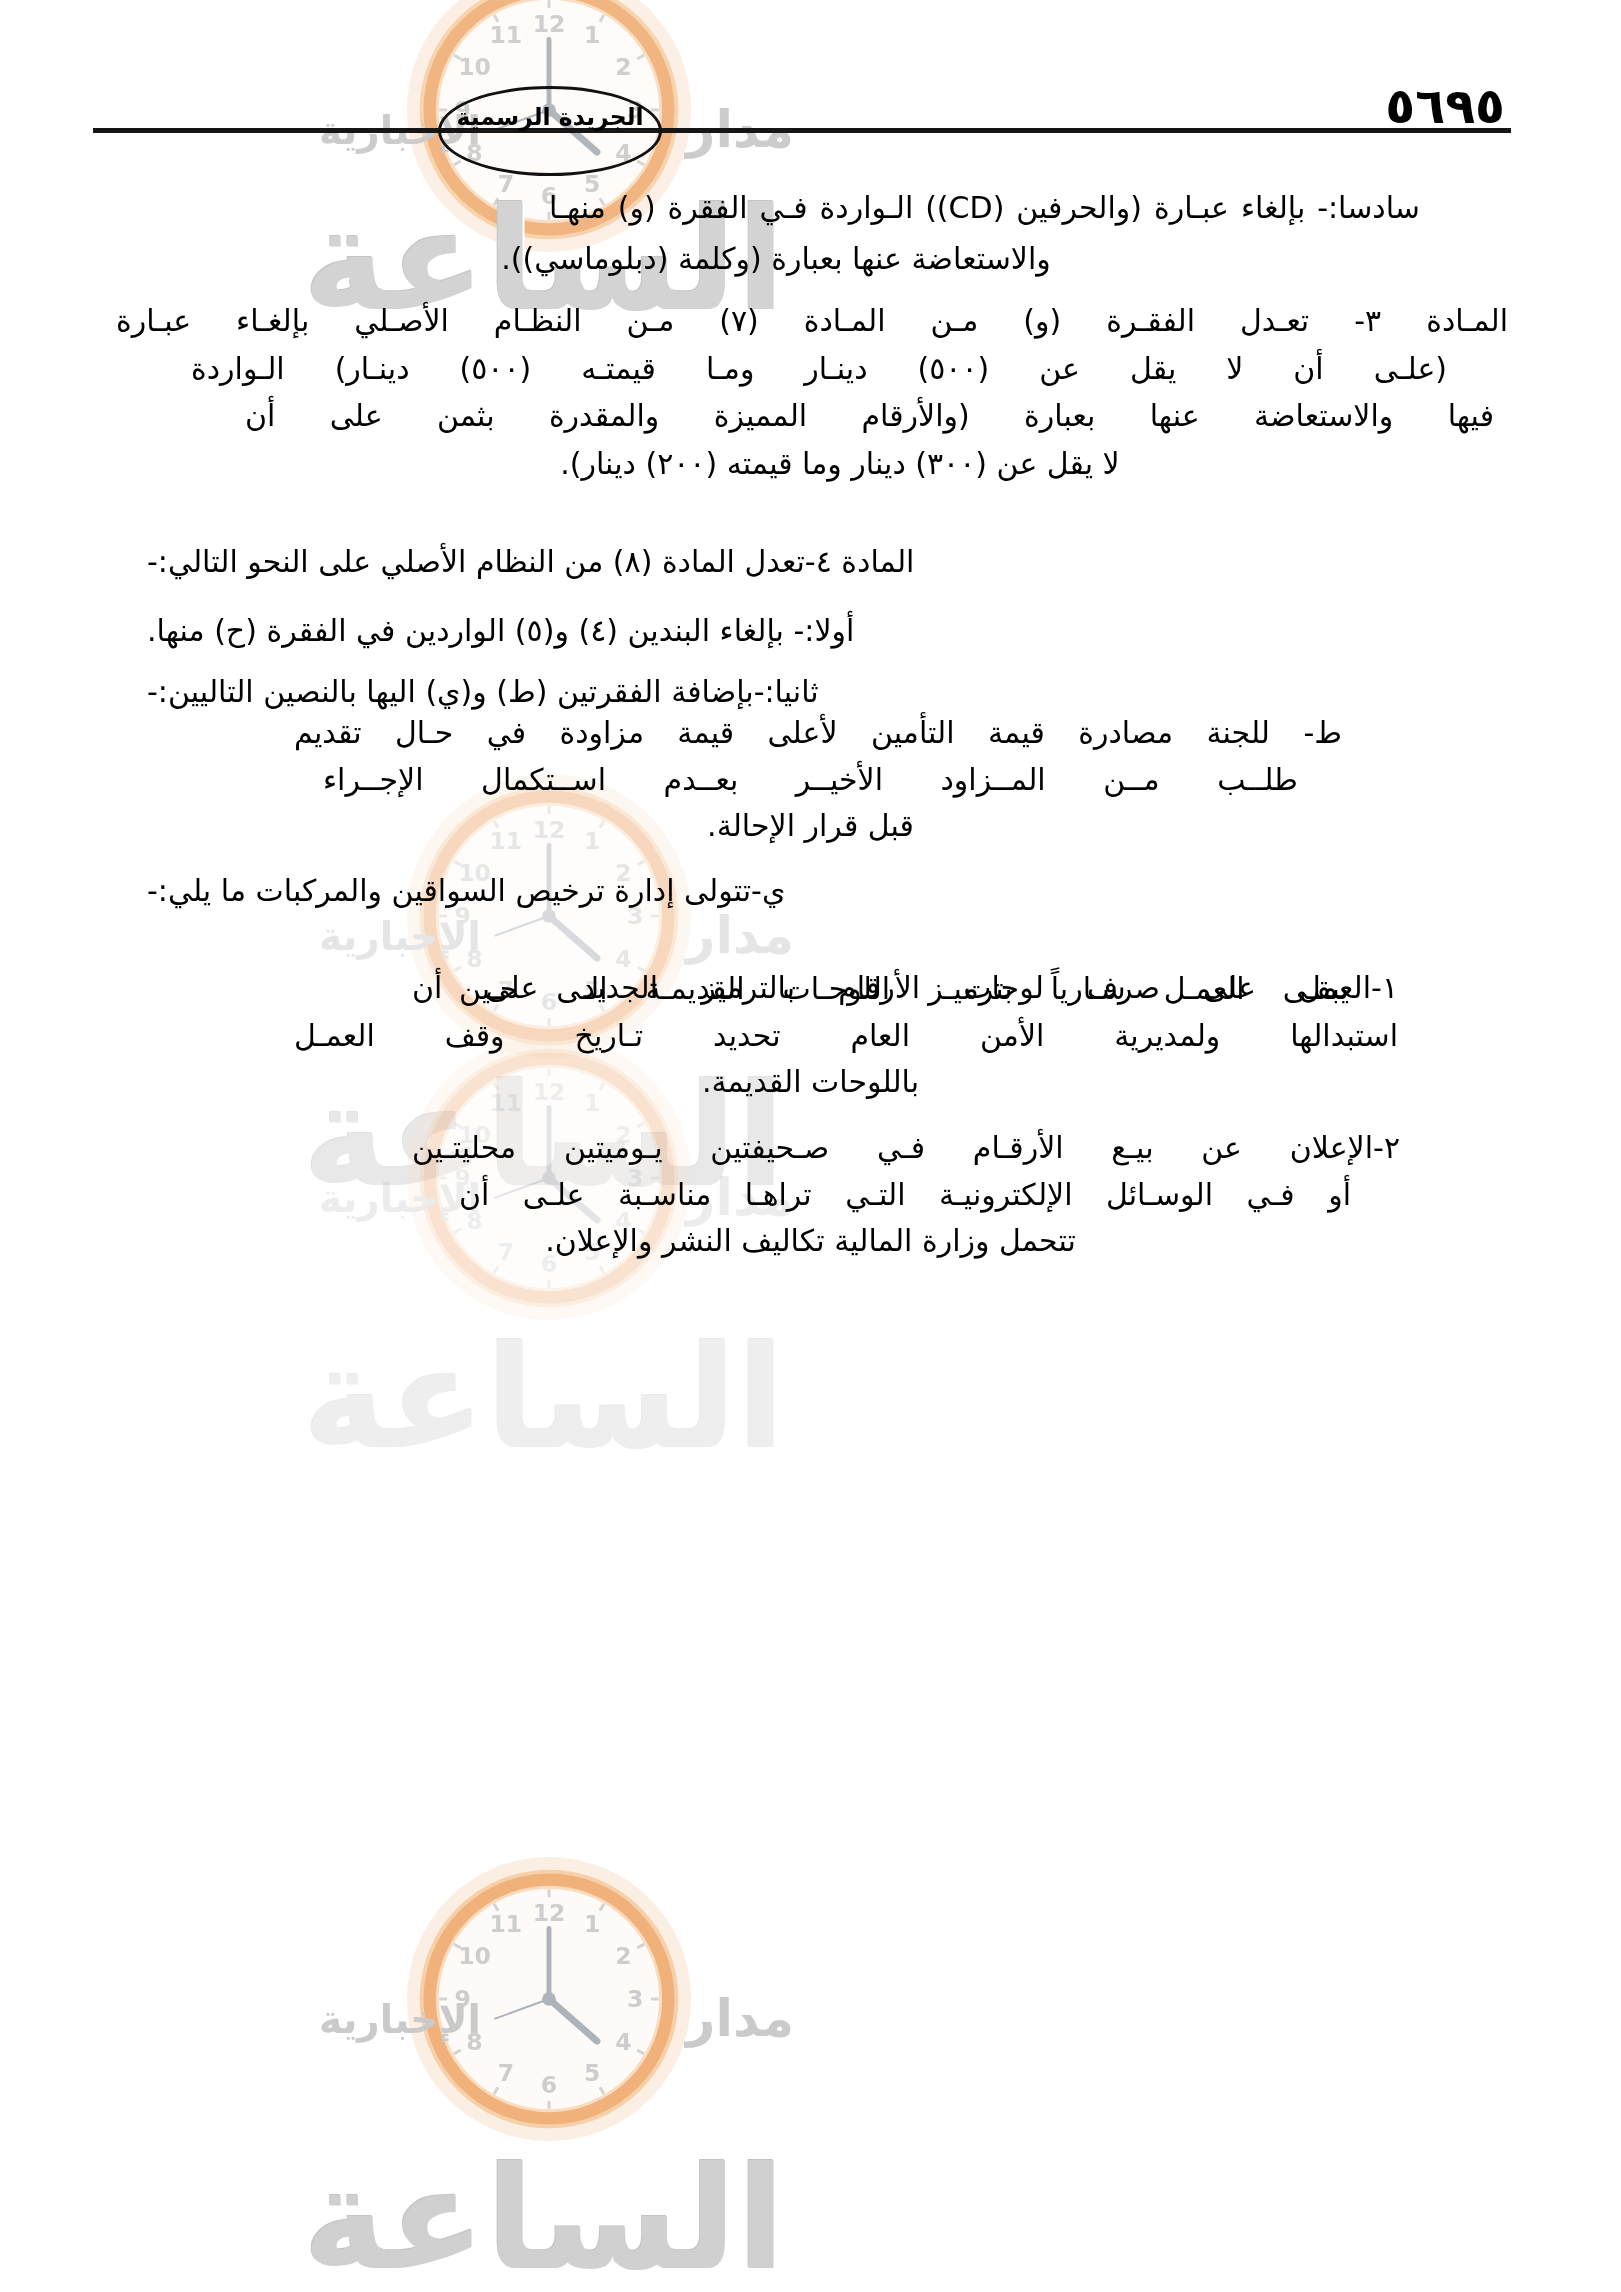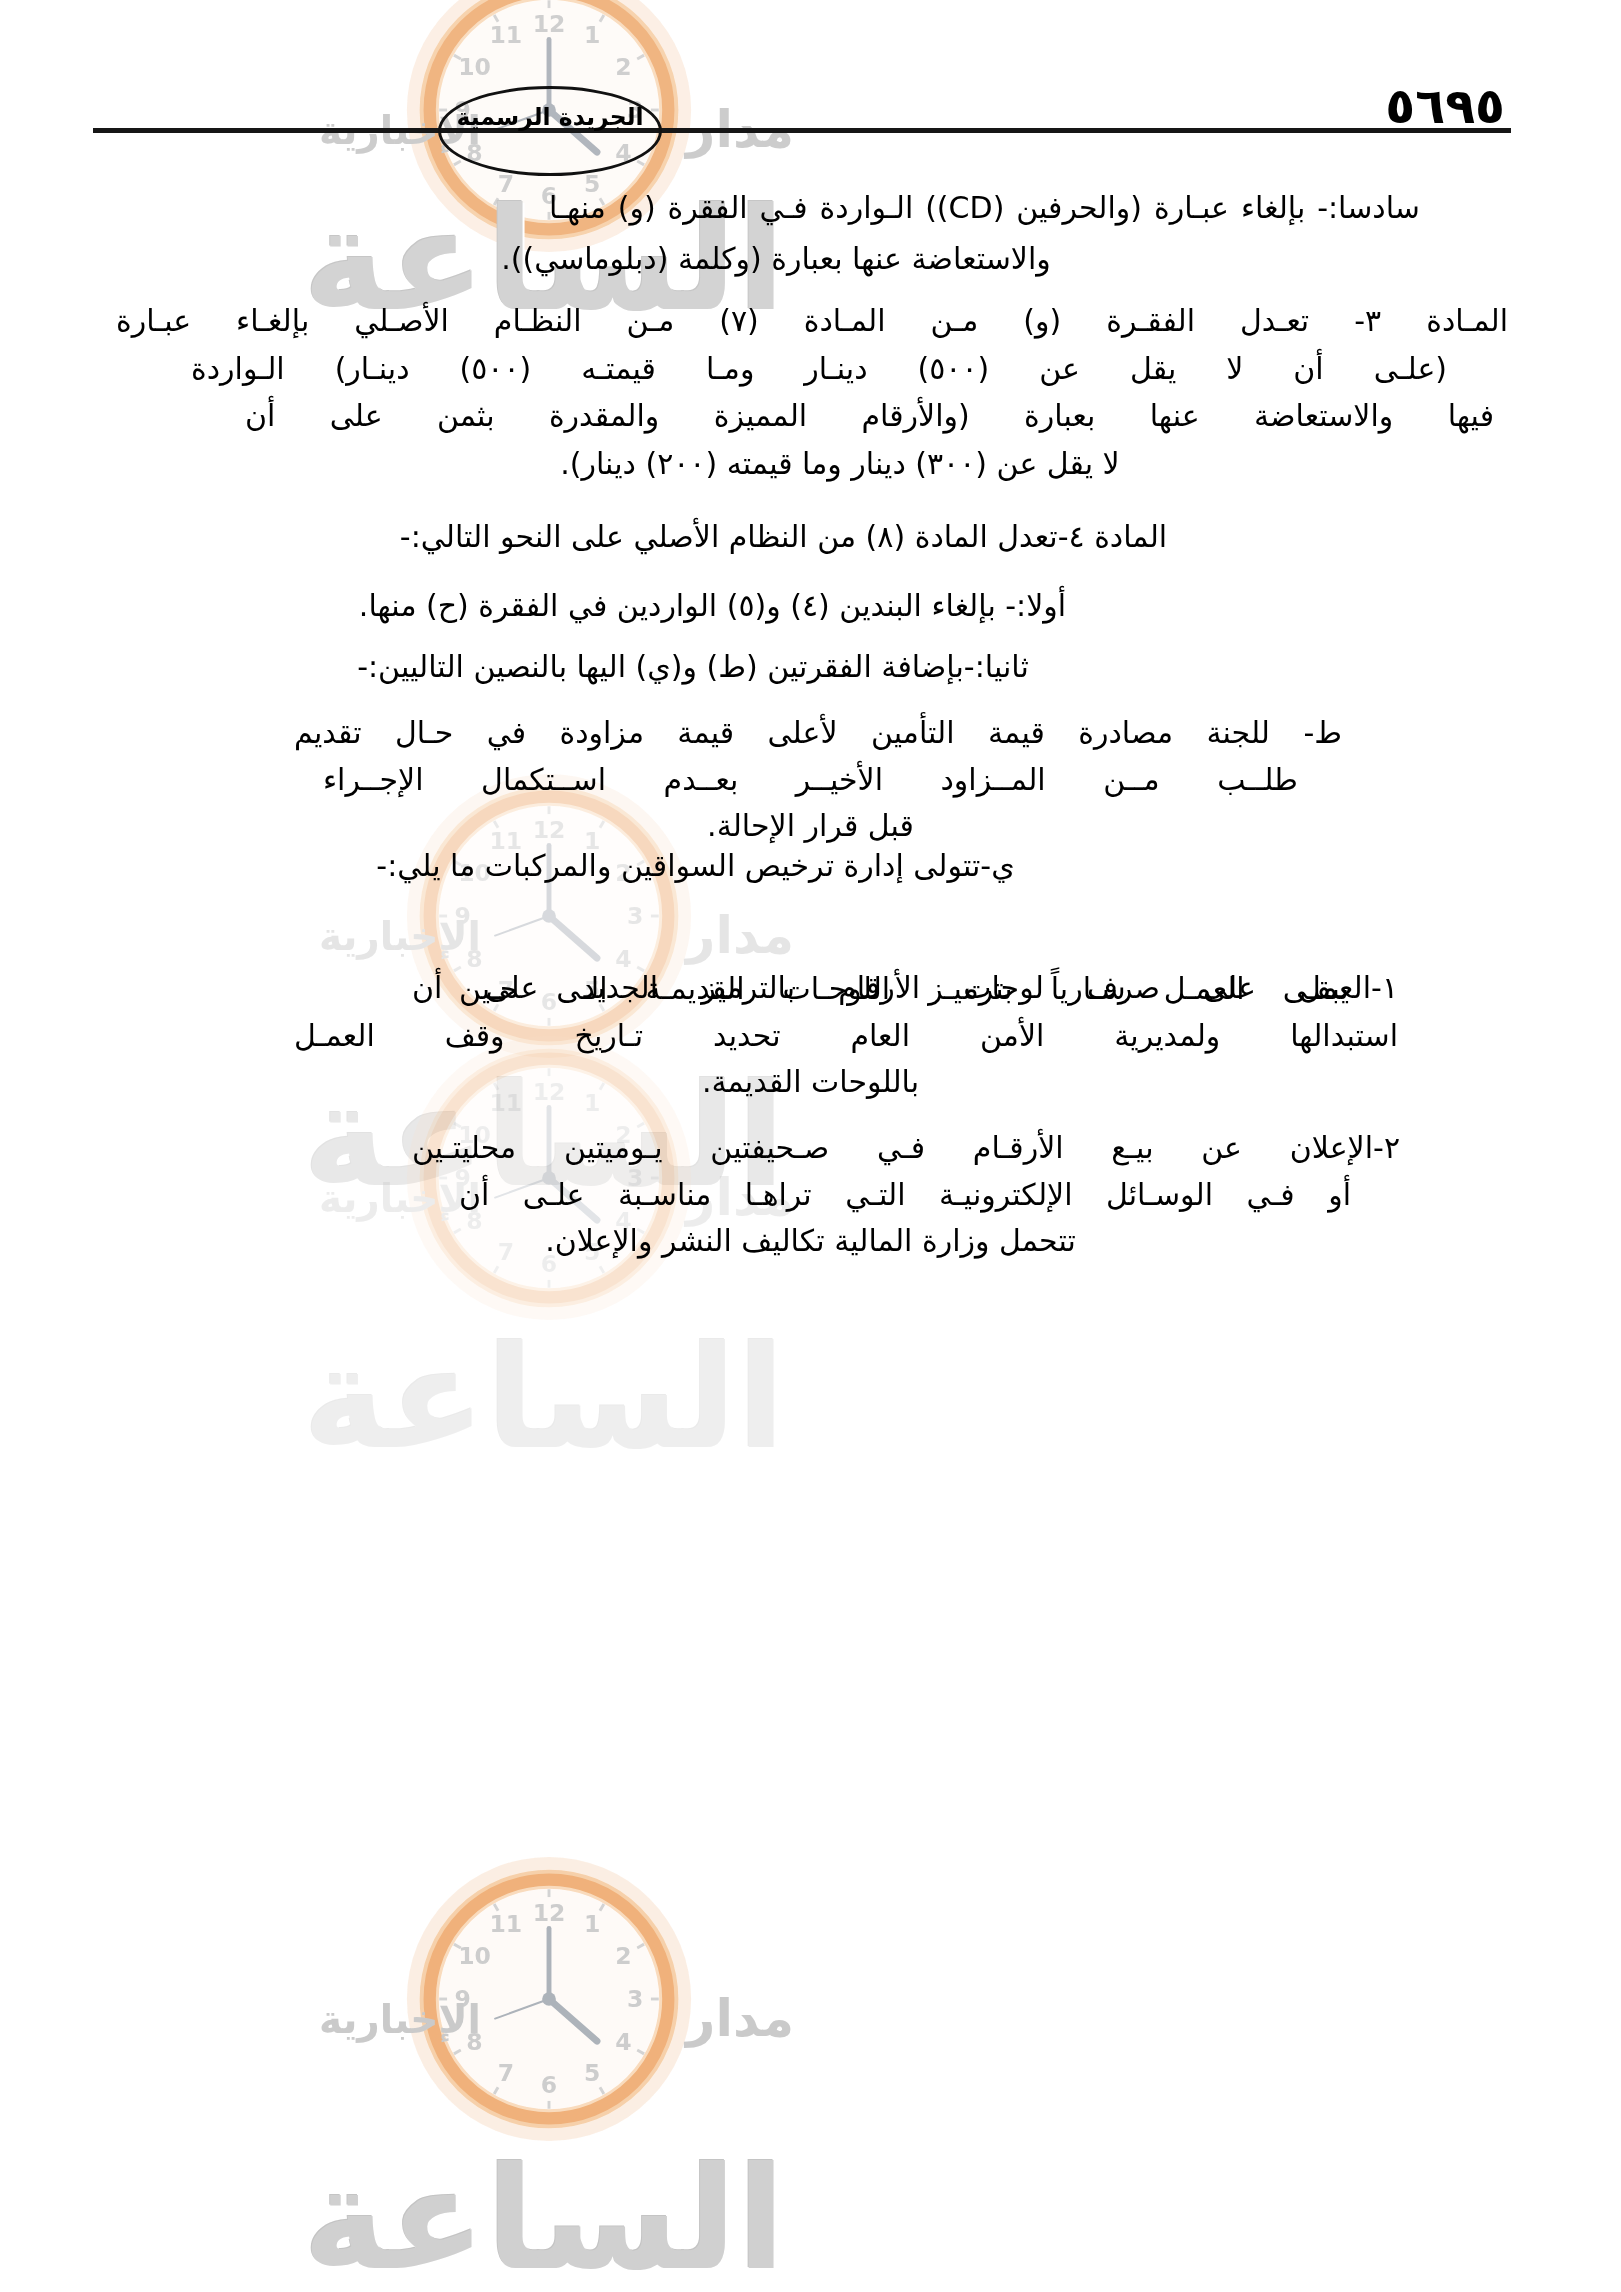--- a/index.html
+++ b/index.html
@@ -31,21 +31,21 @@
     text-align:center;font-size:23.5px;font-weight:700;color:#000;
     direction:rtl;
   }
   
   .line{
     position:absolute;direction:rtl;color:#000;
     font-weight:400;font-size:30px;line-height:47px;height:49px;
     z-index:2;overflow:visible;
   }
   .just{text-align:justify;text-align-last:justify;}
-  .right{text-align:center;}
+  .right{text-align:left;margin-top:25px;}
   .center{text-align:center;}
   
   .wm-slot{
     position:absolute;width:686px;height:647px;left:201px;
     z-index:0;pointer-events:none;
   }
   .w1{top:-37px;opacity:.88;}
   .w2{top:769px;opacity:.45;}
   .w3{top:1031px;opacity:.32;}
   .w4{top:1852px;opacity:.92;}

